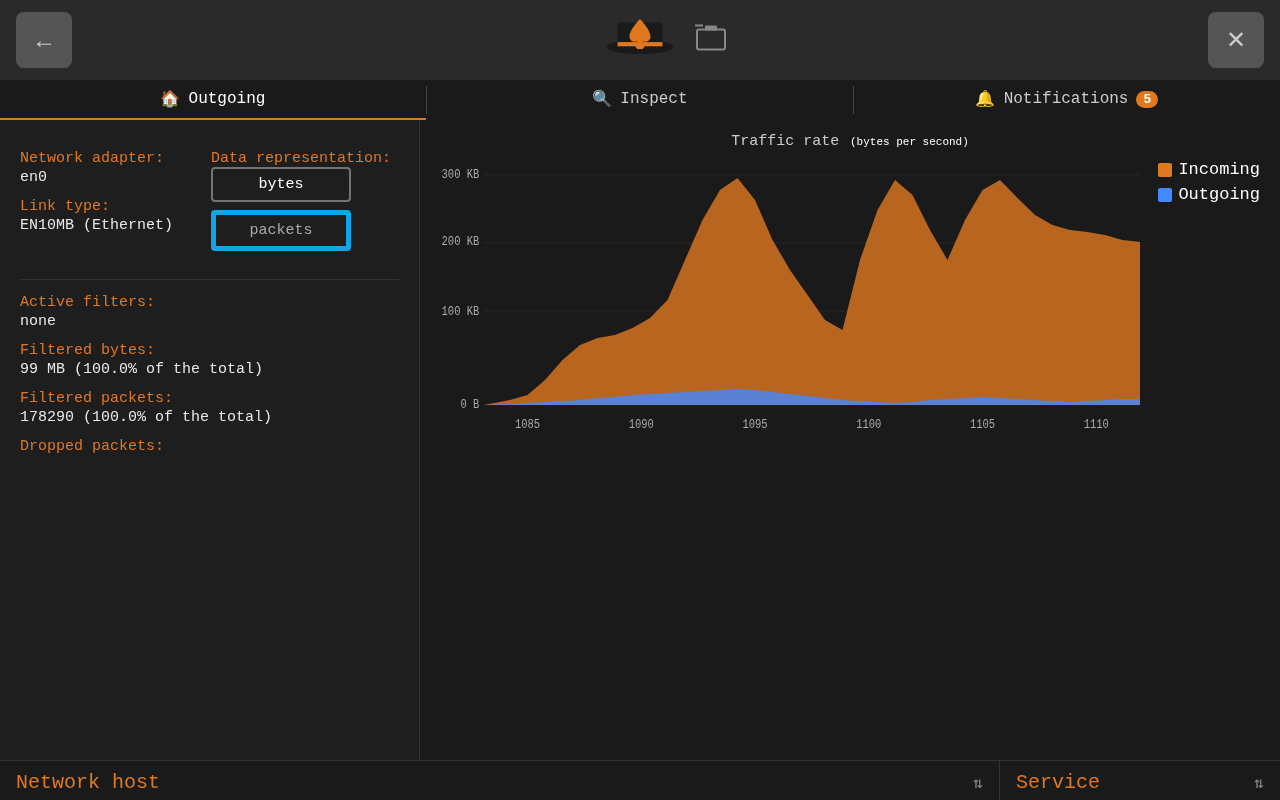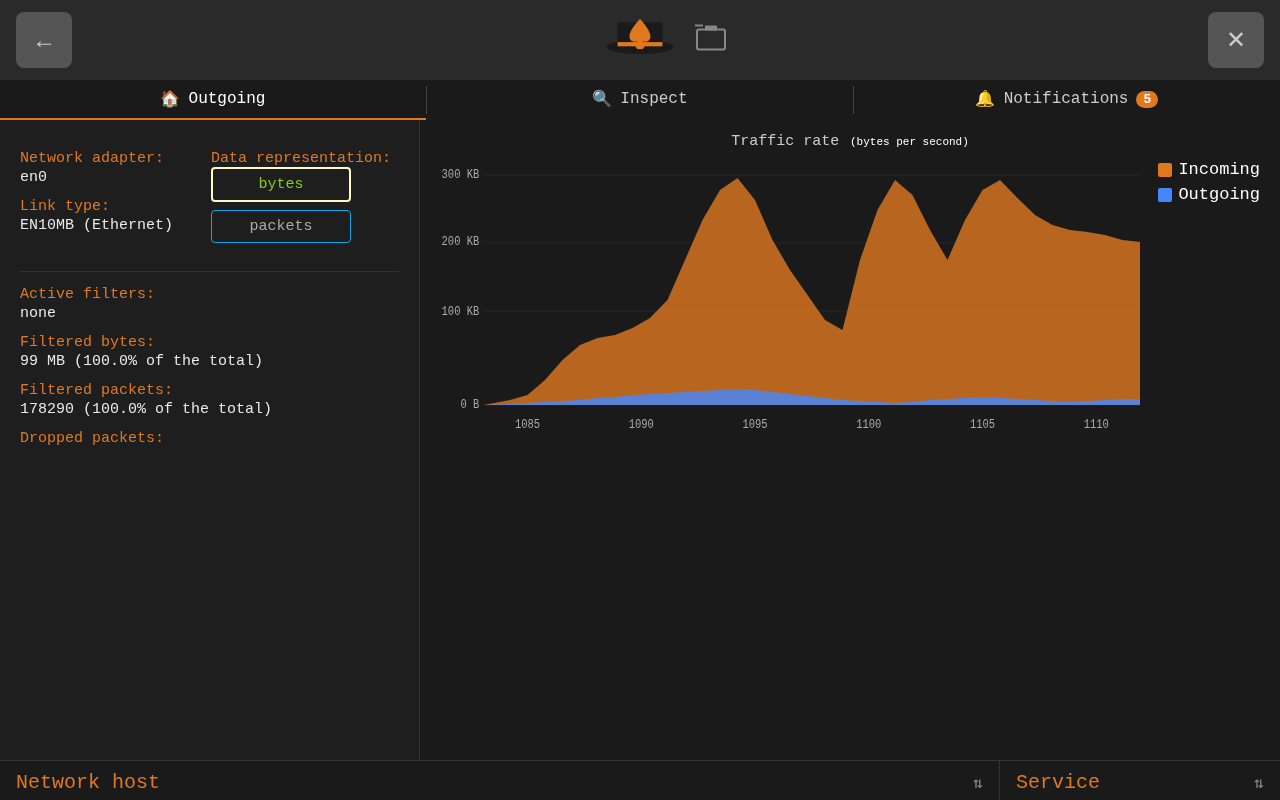--- a/index.html
+++ b/index.html
@@ -137,26 +137,26 @@
       padding: 7px 0;
       text-align: center;
       font-family: 'Courier New', Courier, monospace;
       font-size: 15px;
       cursor: pointer;
       border-radius: 4px;
       margin-bottom: 8px;
     }
     .data-btn.active-btn {
       background: transparent;
-      border: 2px solid #fef9c3;
-      color: #84cc16;
+      border: 2px solid #737373;
+      color: #ffffff;
     }
     .data-btn.inactive-btn {
       background: transparent;
-      border: 1px solid #0ea5e9;
+      border: 5px solid #0ea5e9;
       color: #aaa;
     }
     .section-divider {
       border: none;
       border-top: 1px solid #333;
       margin: 14px 0;
     }
 
     
     .chart-panel {

